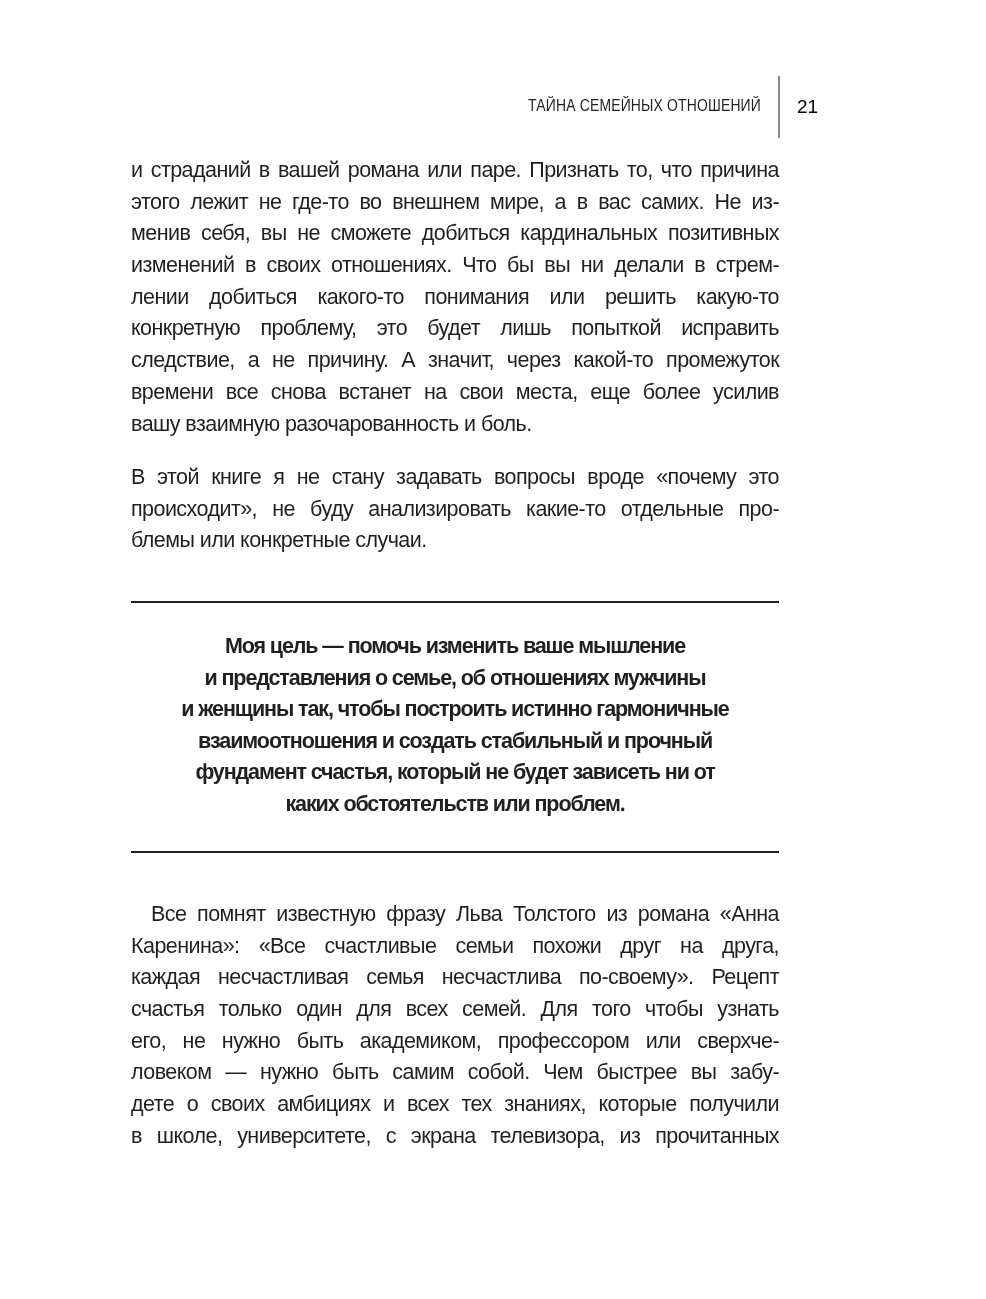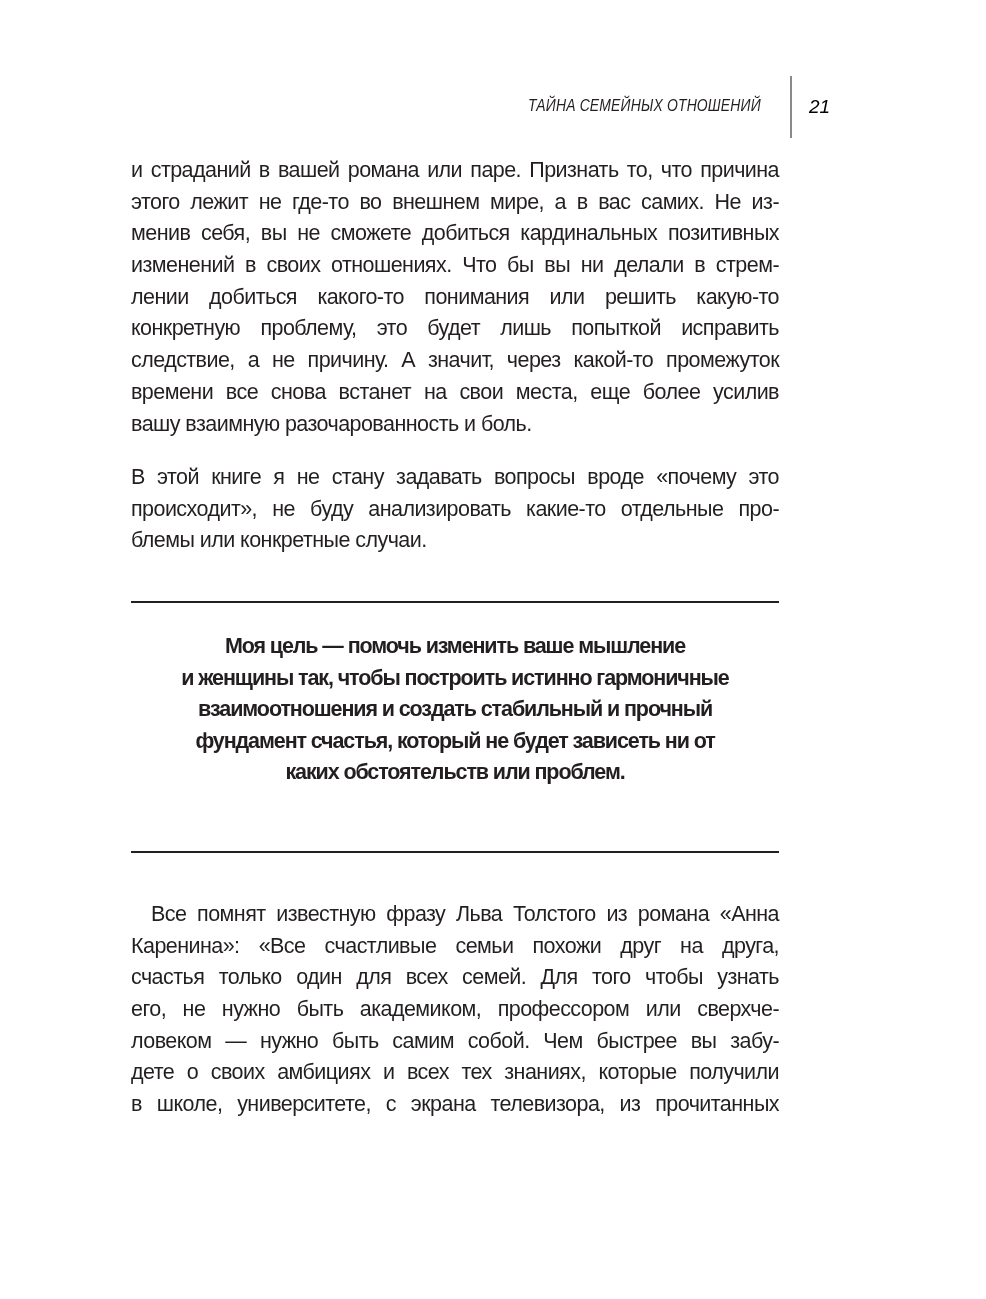--- a/index.html
+++ b/index.html
@@ -12,23 +12,22 @@
       height: 1299px;
       position: relative;
       overflow: hidden;
       font-family: "Liberation Sans", "DejaVu Sans", sans-serif;
       color: #231f20;
     }
     .running-head {
       position: absolute;
       top: 96px;
       right: 0;
-      left: 12px;
+      left: 0;
       height: 30px;
-      font-style: italic;
     }
     .running-title {
       position: absolute;
       right: 225px;
       top: 0;
       font-size: 17px;
       letter-spacing: 0.2px;
       transform: scaleX(0.82);
       transform-origin: right center;
       white-space: nowrap;
@@ -120,29 +119,31 @@
 <div class="text-block para-2">
   <span class="line" style="letter-spacing: -0.55px;">В этой книге я не стану задавать вопросы вроде «почему это</span>
   <span class="line" style="letter-spacing: -0.55px;">происходит», не буду анализировать какие-то отдельные про-</span>
   <span class="line last" style="letter-spacing: -0.55px;">блемы или конкретные случаи.</span>
 </div>
 
 <div class="rule rule-top"></div>
 
 <div class="callout">
   <span class="callout-line" style="letter-spacing: -1.1px;">Моя цель — помочь изменить ваше мышление</span>
+  <span class="callout-line" style="letter-spacing: -1.1px;">и представления о семье, об отношениях мужчины</span>
   <span class="callout-line" style="letter-spacing: -1.1px;">и женщины так, чтобы построить истинно гармоничные</span>
   <span class="callout-line" style="letter-spacing: -1.1px;">взаимоотношения и создать стабильный и прочный</span>
   <span class="callout-line" style="letter-spacing: -1.1px;">фундамент счастья, который не будет зависеть ни от</span>
   <span class="callout-line" style="letter-spacing: -1.1px;">каких обстоятельств или проблем.</span>
 </div>
 
 <div class="rule rule-bottom"></div>
 
 <div class="text-block para-3">
   <span class="line" style="letter-spacing: -0.55px; margin-left: 20px;">Все помнят известную фразу Льва Толстого из романа «Анна</span>
   <span class="line" style="letter-spacing: -0.55px;">Каренина»: «Все счастливые семьи похожи друг на друга,</span>
+  <span class="line" style="letter-spacing: -0.55px;">каждая несчастливая семья несчастлива по-своему». Рецепт</span>
   <span class="line" style="letter-spacing: -0.55px;">счастья только один для всех семей. Для того чтобы узнать</span>
   <span class="line" style="letter-spacing: -0.55px;">его, не нужно быть академиком, профессором или сверхче-</span>
   <span class="line" style="letter-spacing: -0.55px;">ловеком — нужно быть самим собой. Чем быстрее вы забу-</span>
   <span class="line" style="letter-spacing: -0.55px;">дете о своих амбициях и всех тех знаниях, которые получили</span>
   <span class="line" style="letter-spacing: -0.55px;">в школе, университете, с экрана телевизора, из прочитанных</span>
 </div>
 
 </body></html>

